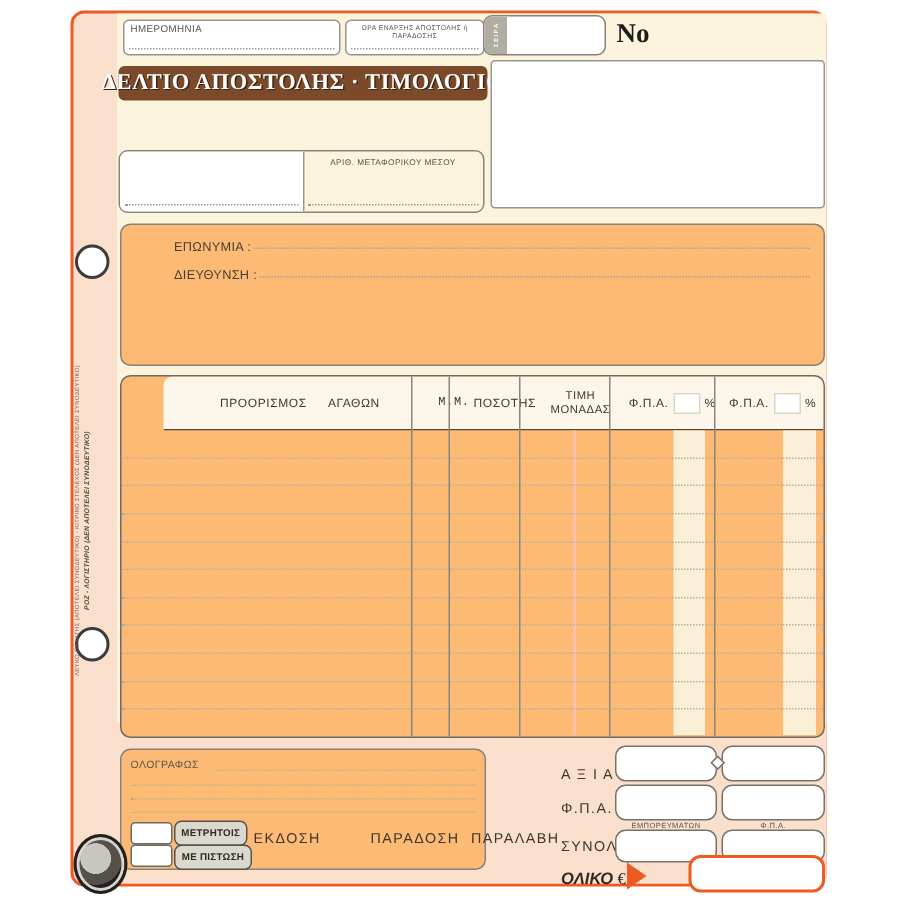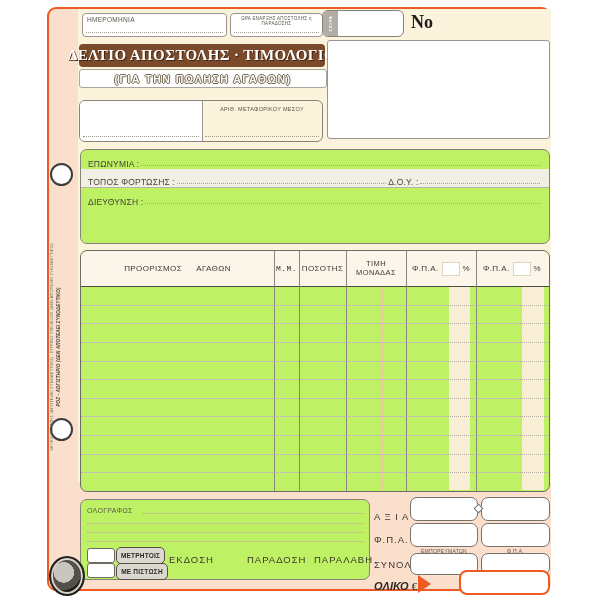--- a/index.html
+++ b/index.html
@@ -6,21 +6,21 @@
   body{width:600px;height:600px;background:#ffffff;font-family:"Liberation Sans",sans-serif;
        -webkit-font-smoothing:antialiased;position:relative;overflow:hidden;}
   .abs{position:absolute;}
   
   .sheet{left:47px;top:7px;width:504px;height:584px;border:2px solid #ee5a22;border-radius:9px;
          background:#fbdfcd;box-sizing:border-box;}
   .cream-band{left:29px;top:0;width:473px;height:473px;background:#fcf3dd;}
   .pink-band{left:29px;top:473px;width:473px;height:107px;background:#fbdfcd;border-radius:0 0 7px 0;}
   
   .wbox{background:#ffffff;border:1px solid #9a968e;border-radius:4px;box-sizing:border-box;}
-  .gpanel{background:#bef264;border:1.5px solid #87837b;border-radius:7px;box-sizing:border-box;}
+  .gpanel{background:#fdba74;border:1.5px solid #87837b;border-radius:7px;box-sizing:border-box;padding-left:28px;}
   .tinylbl{font-size:6px;color:#5a554c;letter-spacing:.3px;}
   .dotline{border-bottom:1px dotted #a19b90;}
   .fieldlbl{font-size:8.5px;color:#453f36;letter-spacing:.2px;white-space:nowrap;}
   .leader{flex:1;border-bottom:1px dotted #a8a296;margin:0 2px 3px 2px;height:12px;}
   .frow{display:flex;align-items:flex-end;height:19px;padding:0 7px;box-sizing:border-box;}
   
   .banner{background:#7b4a2a;border-radius:4px;color:#fff;font-family:"Liberation Serif",serif;
           font-weight:bold;font-size:15px;display:flex;align-items:center;justify-content:center;
           letter-spacing:.4px;text-shadow:1px 1px 0 #3f2413;white-space:nowrap;}
   .subtitle{background:#fff;border:1px solid #aaa59b;border-radius:3px;display:flex;align-items:center;
@@ -74,23 +74,20 @@
     <div class="abs dotline" style="left:3px;right:3px;bottom:3px;"></div>
   </div>
   <div class="abs wbox" style="left:181px;top:4px;width:93px;height:24px;">
     <div class="abs tinylbl" style="left:0;right:0;top:2px;font-size:4.5px;text-align:center;">ΩΡΑ ΕΝΑΡΞΗΣ ΑΠΟΣΤΟΛΗΣ ή ΠΑΡΑΔΟΣΗΣ</div>
     <div class="abs dotline" style="left:3px;right:3px;bottom:3px;"></div>
   </div>
 
   <div class="abs banner" style="left:30px;top:35px;width:246px;height:23px;">
     <span>ΔΕΛΤΙΟ ΑΠΟΣΤΟΛΗΣ · ΤΙΜΟΛΟΓΙΟ</span>
   </div>
-  <div class="abs subtitle" style="left:30px;top:60px;width:246px;height:17px;">
-    <span>(ΓΙΑ ΤΗΝ ΠΩΛΗΣΗ ΑΓΑΘΩΝ)</span>
-  </div>
 
   <div class="abs" style="left:273px;top:1px;width:82px;height:27px;border:1.5px solid #87837b;border-radius:6px;background:#fff;box-sizing:border-box;overflow:hidden;">
     <div class="abs serialtab" style="left:0;top:0;bottom:0;width:15px;">
       <span>ΣΕΙΡΑ</span>
     </div>
   </div>
   <div class="abs no-label" style="left:362px;top:3px;">No</div>
 
   <div class="abs wbox" style="left:278px;top:31px;width:223px;height:99px;border-radius:3px;"></div>
 
@@ -100,26 +97,20 @@
     </div>
     <div class="abs" style="left:122px;top:0;bottom:0;right:0;">
       <div class="abs tinylbl" style="left:0;right:0;top:5px;text-align:center;font-size:5.5px;">ΑΡΙΘ. ΜΕΤΑΦΟΡΙΚΟΥ ΜΕΣΟΥ</div>
       <div class="abs dotline" style="left:3px;right:3px;bottom:4px;"></div>
     </div>
   </div>
 
   <div class="abs gpanel" style="left:31px;top:140px;width:470px;height:95px;">
     <div class="frow">
       <span class="fieldlbl">ΕΠΩΝΥΜΙΑ :</span>
-      <span class="leader"></span>
-    </div>
-    <div class="frow" style="background:#f1efe5;border-bottom:1px solid #b7b3aa;">
-      <span class="fieldlbl">ΤΟΠΟΣ ΦΟΡΤΩΣΗΣ :</span>
-      <span class="leader" style="flex:1.75;"></span>
-      <span class="fieldlbl">Δ.Ο.Υ. :</span>
       <span class="leader"></span>
     </div>
     <div class="frow">
       <span class="fieldlbl">ΔΙΕΥΘΥΝΣΗ :</span>
       <span class="leader"></span>
     </div>
   </div>
 
   <div class="abs gpanel" style="left:31px;top:241px;width:470px;height:242px;border-color:#6f6b63;overflow:hidden;">
     <div class="stripe" style="left:368px;width:21px;"></div>
@@ -160,21 +151,21 @@
         <div class="trow"></div>
       </div>
 
     <div class="vline" style="left:193px;"></div>
     <div class="vline" style="left:218px;"></div>
     <div class="vline" style="left:265px;"></div>
     <div class="vline" style="left:325px;"></div>
     <div class="vline" style="left:395px;"></div>
   </div>
 
-  <div class="abs gpanel" style="left:31px;top:490px;width:290px;height:81px;">
+  <div class="abs gpanel" style="left:31px;top:490px;width:244px;height:81px;">
     <div class="abs tinylbl" style="left:6px;top:7px;font-size:7px;">ΟΛΟΓΡΑΦΩΣ</div>
     <div class="abs olive" style="left:62px;right:6px;top:13px;"></div>
     <div class="abs olive" style="left:6px;right:6px;top:23px;"></div>
     <div class="abs olive" style="left:6px;right:6px;top:32px;"></div>
     <div class="abs olive" style="left:6px;right:6px;top:41px;"></div>
 
     <div class="abs chk" style="left:6px;top:48px;width:26px;height:13px;"></div>
     <div class="abs chk" style="left:6px;top:63px;width:26px;height:13px;"></div>
     <div class="abs paybtn" style="left:35px;top:47px;width:47px;height:15px;">
       <span>ΜΕΤΡΗΤΟΙΣ</span>

